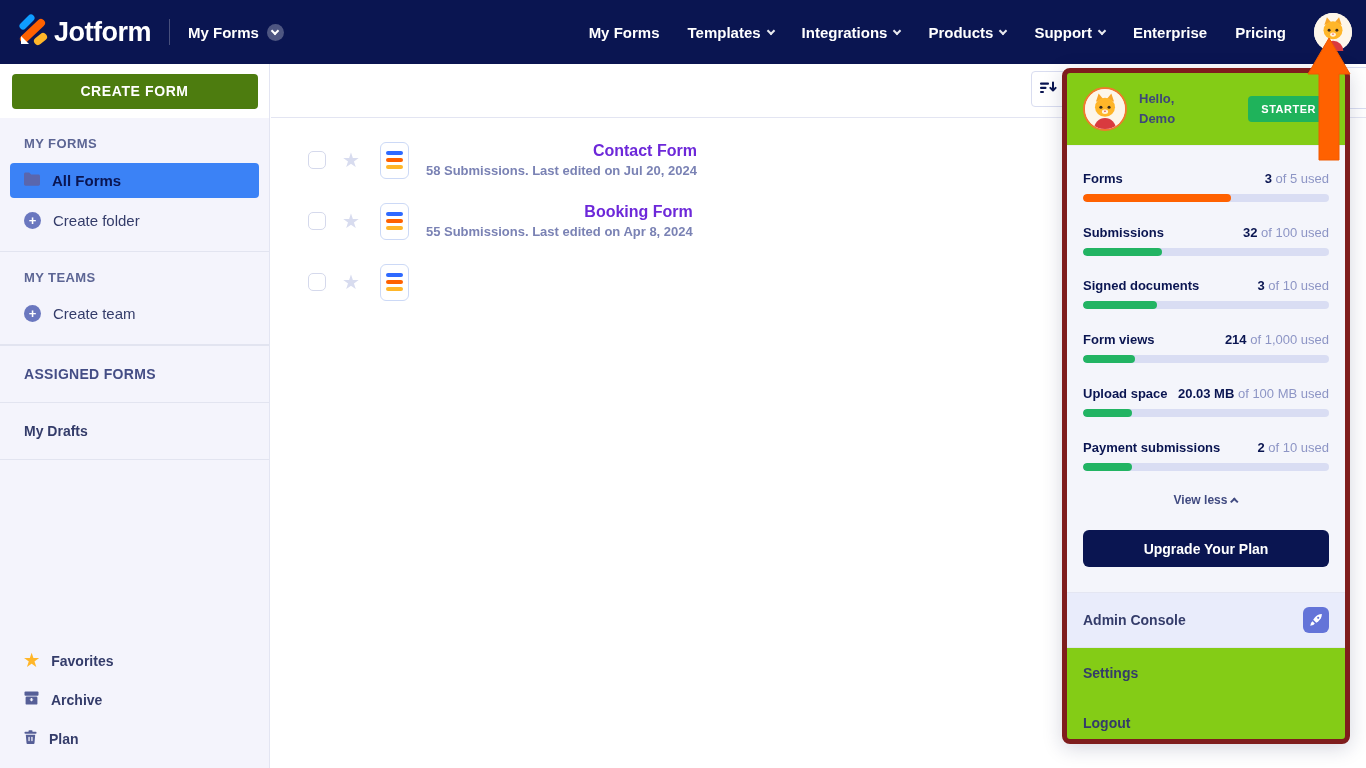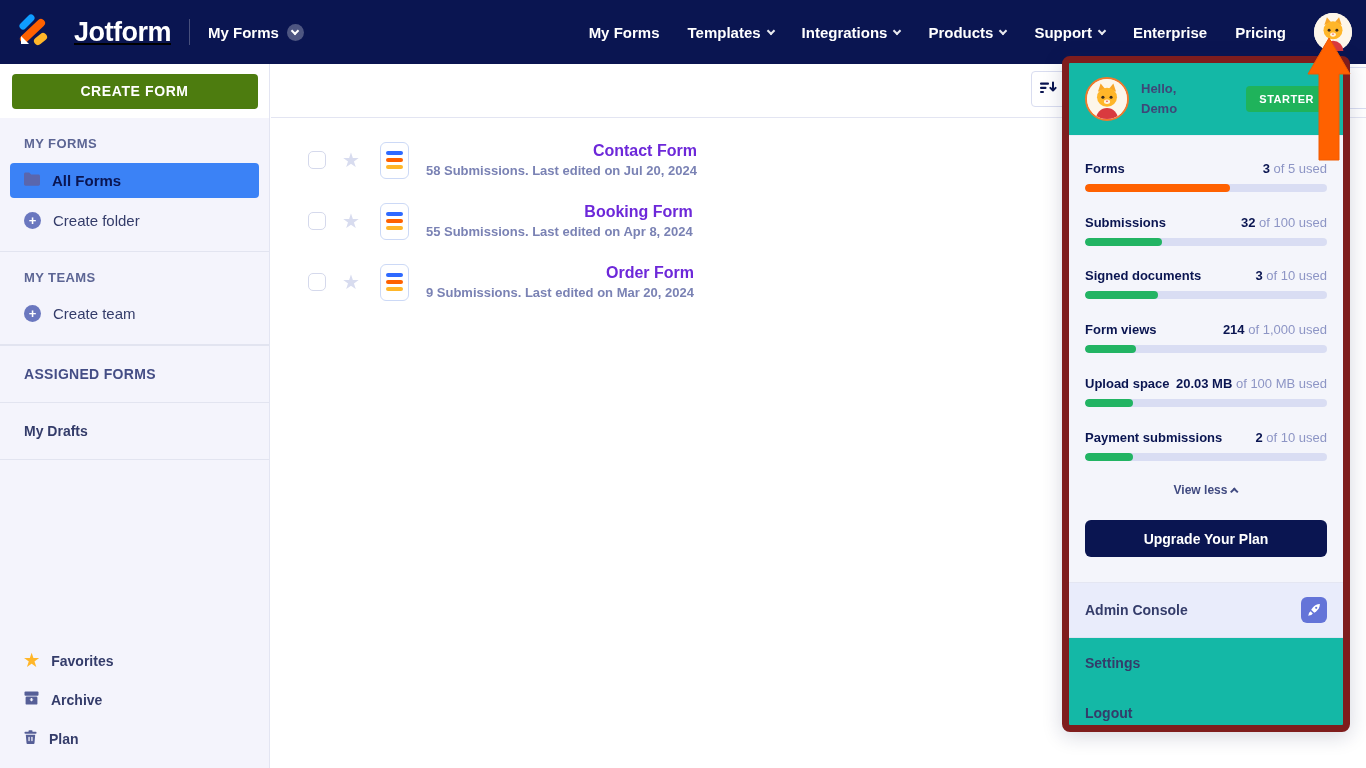--- a/index.html
+++ b/index.html
@@ -3,21 +3,21 @@
 <meta charset="utf-8">
 <style>
   * { margin:0; padding:0; box-sizing:border-box; }
   html,body { width:1366px; height:768px; overflow:hidden; background:#fff;
     font-family:"Liberation Sans", sans-serif; }
   .app { position:relative; width:1366px; height:768px; }
 
   
   .navbar { position:absolute; top:0; left:0; right:0; height:64px; background:#0a1551;
     display:flex; align-items:center; padding:0 14px 0 16px; z-index:30; }
-  .brand { display:flex; align-items:center; gap:24px; cursor:pointer;text-decoration:underline; }
+  .brand { display:flex; align-items:center; gap:4px; cursor:pointer; }
   .brand-name { color:#fff; font-size:27px; font-weight:bold; letter-spacing:-0.5px; }
   .nav-sep { width:1px; height:26px; background:rgba(255,255,255,.25); margin:0 18px; }
   .ws-switch { display:flex; align-items:center; gap:8px; color:#fff; font-size:15px;
     font-weight:bold; cursor:pointer; }
   .ws-chev { width:17px; height:17px; border-radius:50%; background:rgba(255,255,255,.28);
     display:flex; align-items:center; justify-content:center; }
   .chev { width:6px; height:6px; border-right:2px solid #fff; border-bottom:2px solid #fff;
     transform:rotate(45deg); margin-top:-3px; }
   .nav-right { margin-left:auto; display:flex; align-items:center; }
   .nav-item { color:#fff; font-size:15px; font-weight:bold; padding:8px 14px; cursor:pointer;
@@ -72,23 +72,23 @@
   .row-star { color:#d8dcef; font-size:20px; margin-left:16px; cursor:pointer; line-height:1; }
   .form-icon { width:29px; height:37px; background:#fff; border:1px solid #ccd9f6; border-radius:6px;
     margin-left:20px; display:flex; flex-direction:column; justify-content:center; gap:3px;
     align-items:center; }
   .fi-bar { width:17px; height:4px; border-radius:2px; }
   .form-text { margin-left:17px; cursor:pointer; }
   .form-title { font-size:16px; font-weight:bold; color:#6d28d9;text-align:right; }
   .form-meta { font-size:13px; font-weight:bold; color:#7a82b4; margin-top:3px; }
 
   
-  .panel { position:absolute; top:56px; left:1062px; width:288px; height:676px; background:#14b8a6;
+  .panel { position:absolute; top:68px; left:1062px; width:288px; height:676px; background:#84cc16;
     border-radius:8px; box-shadow:0 4px 20px rgba(20,30,80,.18); z-index:40; overflow:hidden;
-    border:7px solid #7f1d1d; }
+    border:5px solid #7f1d1d; }
   .panel-head { height:72px; display:flex; align-items:center; padding:0 16px; gap:12px; }
   .p-avatar { width:44px; height:44px; border-radius:50%; border:2px solid #ef7a2e; overflow:hidden;
     flex:none; }
   .greeting { font-size:13px; font-weight:bold; color:#3e4778; line-height:1.55; }
   .plan-badge { margin-left:auto; background:#1fb35b; color:#fff; font-size:11px; font-weight:bold;
     letter-spacing:.5px; padding:7px 13px; border-radius:4px; border:none; cursor:pointer;
     font-family:"Liberation Sans",sans-serif; }
   .usage-sect { height:448px; background:#f4f5fb; border-top:1px solid #ececf6;
     border-bottom:1px solid #e4e6f2; display:flex; flex-direction:column;
     justify-content:space-evenly; padding:2px 16px; }
@@ -301,24 +301,20 @@
     </div>
 
     <div class="form-row">
       <span class="checkbox"></span>
       <span class="row-star">★</span>
       <span class="form-icon">
         <span class="fi-bar" style="background:#2e69ff"></span>
         <span class="fi-bar" style="background:#ff6100"></span>
         <span class="fi-bar" style="background:#ffb629"></span>
       </span>
-      <span class="form-text">
-        <div class="form-title">Order Form</div>
-        <div class="form-meta">9 Submissions. Last edited on Mar 20, 2024</div>
-      </span>
     </div>
   </div>
 
   <div class="panel">
 
     <div class="panel-head">
       <span class="p-avatar avatar-circle">
         <svg width="40" height="40" viewBox="0 0 44 44">
           <circle cx="22" cy="22" r="22" fill="#fdf6ea"></circle>
           <path d="M10 44 a12 12 0 0 1 24 0 z" fill="#d93a3f"></path>

